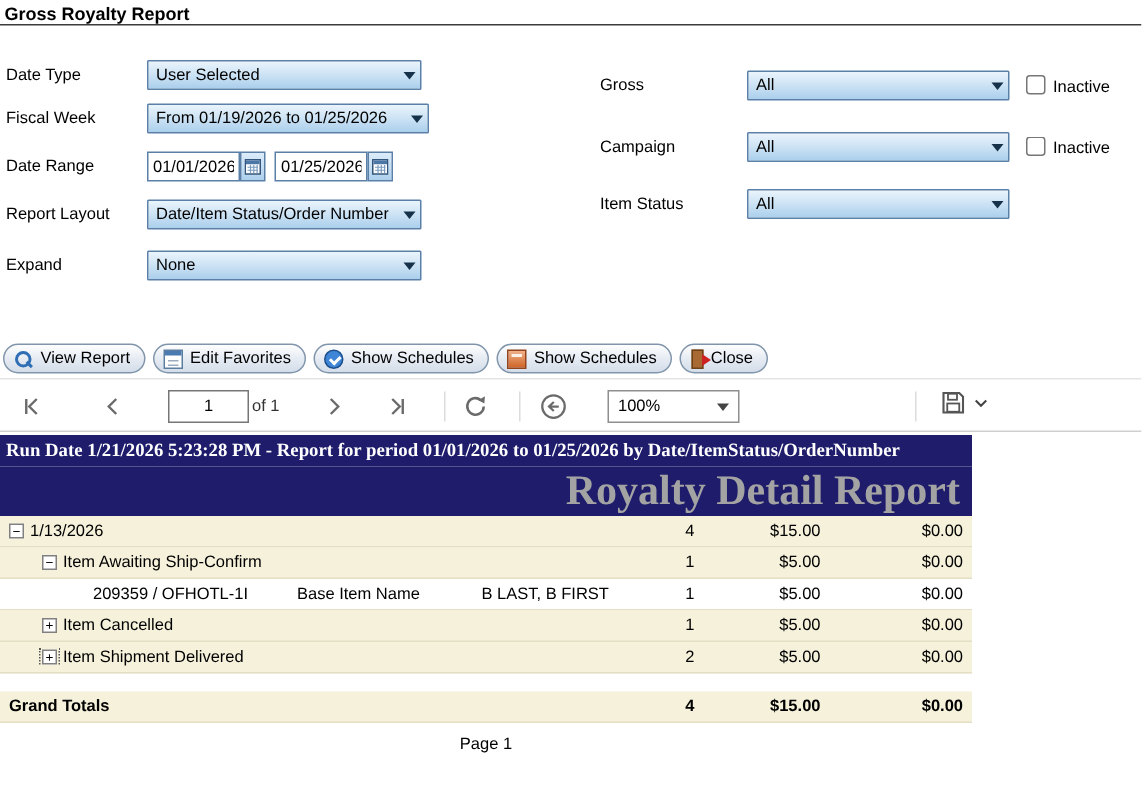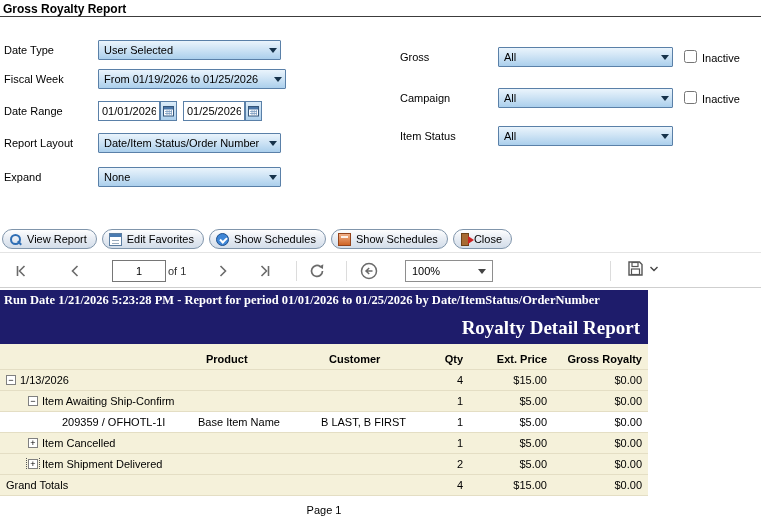--- a/index.html
+++ b/index.html
@@ -58,25 +58,25 @@
     text-align:center;font:11px "Liberation Sans",sans-serif;}
   .oflabel{position:absolute;left:168px;top:12px;color:#333;}
   .zoombox{position:absolute;left:405px;top:7px;width:88px;height:22px;border:1px solid #8e8e8e;background:#fff;
     display:flex;align-items:center;justify-content:space-between;padding:0 6px;cursor:default;}
   .zoombox .zarrow{width:0;height:0;border-left:4px solid transparent;border-right:4px solid transparent;border-top:5px solid #444;}
   .savegrp{position:absolute;left:626px;top:6px;display:flex;align-items:center;gap:4px;}
 
   .report{position:absolute;top:290px;left:0;width:648px;}
   .band1{background:var(--band);color:#fff;height:21px;line-height:21px;padding-left:4px;
     font-family:"Liberation Serif",serif;font-weight:bold;font-size:12.5px;white-space:nowrap;}
-  .band2{background:var(--band);color:#ffffff;height:33px;display:flex;align-items:center;justify-content:flex-end;
-    padding-right:8px;font-family:"Liberation Serif",serif;font-weight:bold;font-size:19px;}
+  .band2{background:var(--band);color:#a3a3a3;height:33px;display:flex;align-items:center;justify-content:flex-end;
+    padding-right:8px;font-family:"Liberation Serif",serif;font-weight:bold;font-size:28px;}
   .rrow{display:flex;height:21px;align-items:center;border-bottom:1px solid var(--row-line);background:#fff;}
   .rrow.shade{background:var(--shade);}
-  .rrow.bold{font-weight:normal;}
+  .rrow.bold{font-weight:bold;margin-top:12px;}
   .hdr{height:26px;font-weight:bold;align-items:flex-end;padding-bottom:4px;background:var(--shade);}
   .c{flex:none;white-space:nowrap;overflow:hidden;}
   .c1{width:190px;padding-left:6px;display:flex;align-items:center;gap:4px;}
   .c2{width:125px;padding-left:8px;}
   .c3{width:115px;padding-left:6px;}
   .c4{width:35px;text-align:right;padding-right:2px;}
   .c5{width:90px;text-align:right;padding-right:8px;}
   .c6{width:93px;text-align:right;padding-right:6px;}
   .hdr .c2{padding-left:16px;}
   .hdr .c3{padding-left:14px;}
@@ -231,28 +231,20 @@
       </svg>
     <svg width="10" height="8" viewBox="0 0 10 8">
         <path d="M1.5 2 L5 5.5 L8.5 2" stroke="#444" stroke-width="1.4" fill="none"></path>
       </svg>
   </div>
 </div>
 
 <div class="report">
   <div class="band1">Run Date 1/21/2026 5:23:28 PM - Report for period 01/01/2026 to 01/25/2026  by Date/ItemStatus/OrderNumber</div>
   <div class="band2">Royalty Detail Report</div>
-  <div class="rrow hdr">
-    <div class="c c1"></div>
-    <div class="c c2">Product</div>
-    <div class="c c3">Customer</div>
-    <div class="c c4">Qty</div>
-    <div class="c c5">Ext. Price</div>
-    <div class="c c6">Gross Royalty</div>
-  </div>
   <div>
       <div class="rrow shade">
         <div class="c c1" style="padding-left: 6px;">
           <span class="toggle">−</span>
           <span>1/13/2026</span>
         </div>
         <div class="c c2"></div>
         <div class="c c3"></div>
         <div class="c c4">4</div>
         <div class="c c5">$15.00</div>

